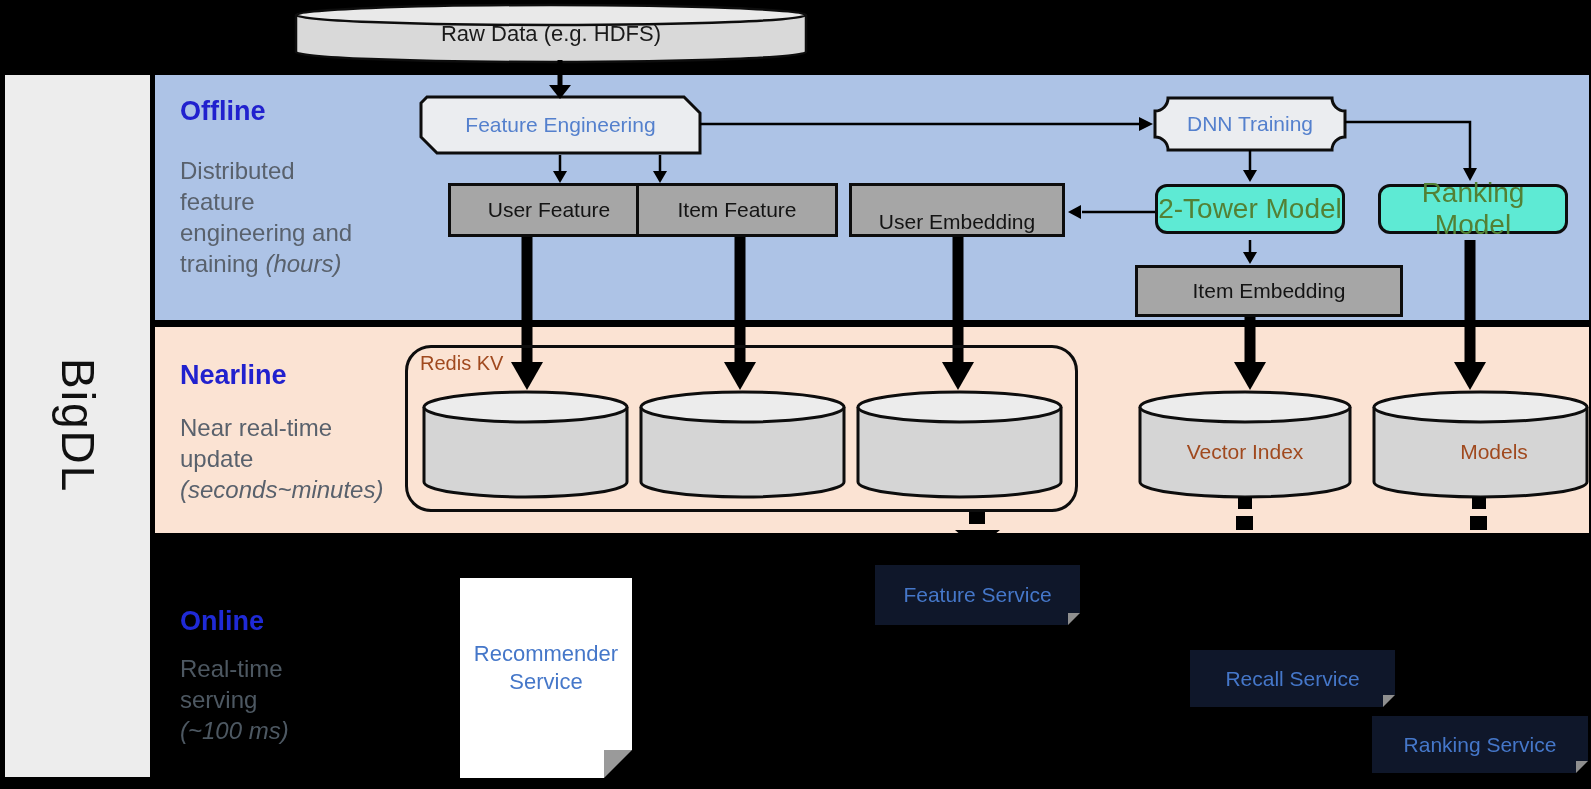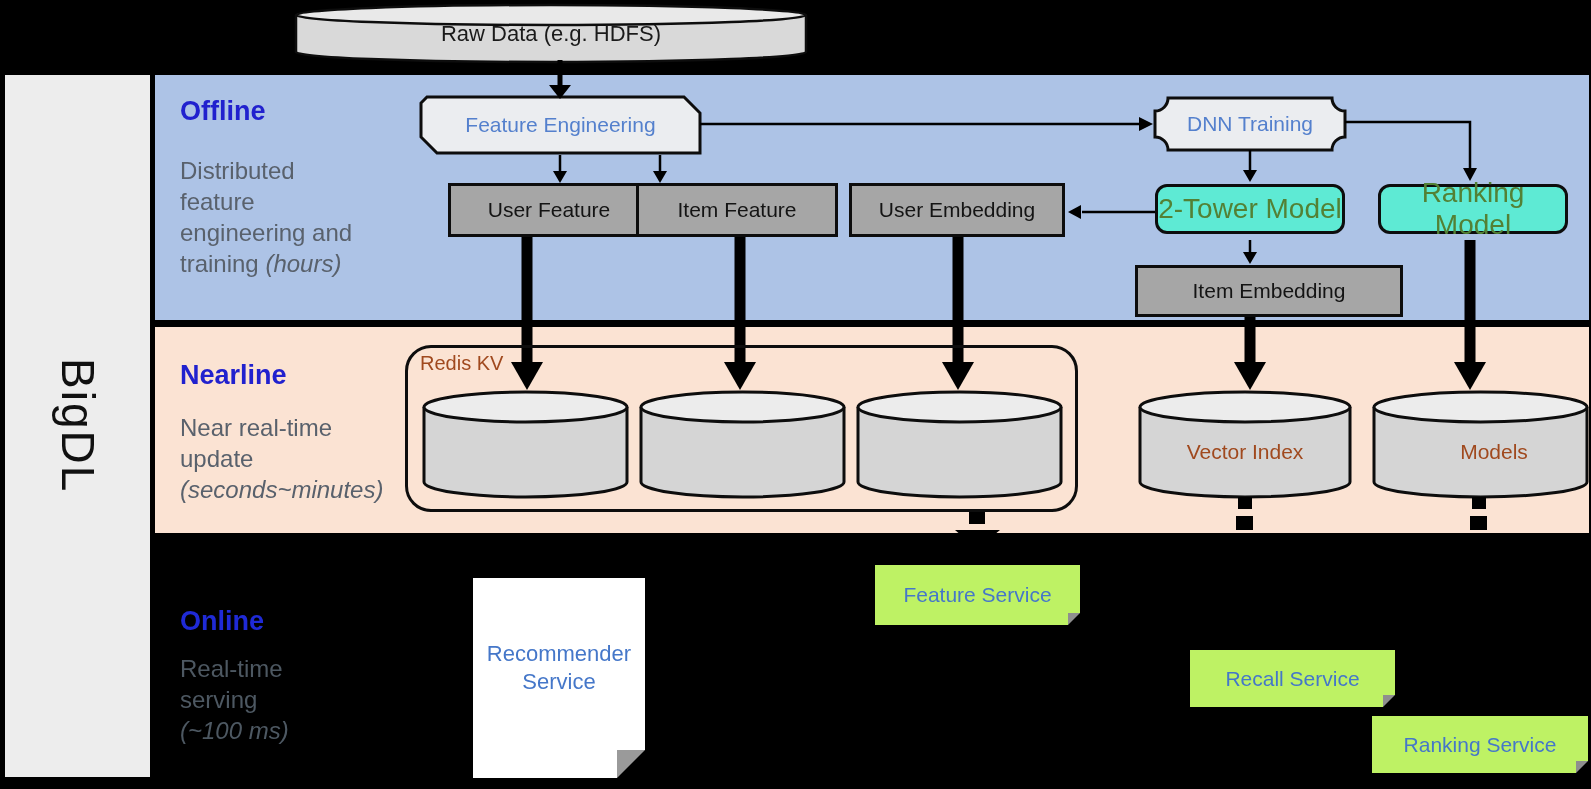--- a/index.html
+++ b/index.html
@@ -3,21 +3,21 @@
 <meta charset="utf-8">
 <style>
   html,body{margin:0;padding:0;background:#000;}
   body{font-family:"Liberation Sans",sans-serif;}
   #stage{position:relative;width:1591px;height:789px;background:#000;overflow:hidden;}
   .abs{position:absolute;}
   .band{position:absolute;left:155px;width:1434px;}
   .center{display:flex;align-items:center;justify-content:center;text-align:center;}
   .graybox{background:#a6a6a6;border:3px solid #0d0d0d;box-sizing:border-box;color:#141414;font-size:21px;}
   .roundbox{background:#5eead4;border:3px solid #0d0d0d;border-radius:12px;box-sizing:border-box;font-size:28px;}
-  .svc{background:#bef264;box-sizing:border-box;color:#4577c9;font-size:21px;}
+  .svc{background:#0f172a;box-sizing:border-box;color:#4577c9;font-size:21px;}
   .fold{position:absolute;right:0;bottom:0;width:0;height:0;border-top:12px solid #8f8f8f;border-right:12px solid #000;}
   .docfold{position:absolute;right:0;bottom:0;width:0;height:0;border-top:28px solid #9a9a9a;border-right:28px solid #000;}
   .sec-title{font-size:27px;font-weight:bold;color:#2121ce;}
   .sec-sub{font-size:24px;line-height:31px;color:#59616c;}
   .sec-sub .it{font-style:italic;}
   .storage-label{color:#a0491e;}
   svg{position:absolute;left:0;top:0;pointer-events:none;}
 </style>
 </head>
 <body>
@@ -152,21 +152,21 @@
   <div class="abs center" style="left:1155px;top:98px;width:190px;height:52px;">
     <span style="font-size:21px;color:#5480cd;">DNN Training</span>
   </div>
 
   <div class="abs center graybox" style="left:448px;top:183px;width:202px;height:54px;">
     <span>User Feature</span>
   </div>
   <div class="abs center graybox" style="left:636px;top:183px;width:202px;height:54px;">
     <span>Item Feature</span>
   </div>
-  <div class="abs center graybox" style="left:849px;top:183px;width:216px;height:54px;">
+  <div class="abs center graybox" style="left:849px;top:183px;width:216px;height:54px;align-items:flex-end;">
     <span>User Embedding</span>
   </div>
   <div class="abs center graybox" style="left:1135px;top:265px;width:268px;height:52px;">
     <span>Item Embedding</span>
   </div>
 
   <div class="abs center roundbox" style="left:1155px;top:184px;width:190px;height:50px;">
     <span style="color:#538135;">2-Tower Model</span>
   </div>
   <div class="abs center roundbox" style="left:1378px;top:184px;width:190px;height:50px;">
@@ -178,21 +178,21 @@
     <span class="storage-label" style="font-size:20px;">Redis KV</span>
   </div>
 
   <div class="abs center" style="left:1140px;top:437px;width:210px;height:30px;">
     <span class="storage-label" style="font-size:21px;">Vector Index</span>
   </div>
   <div class="abs center" style="left:1374px;top:437px;width:240px;height:30px;">
     <span class="storage-label" style="font-size:21px;">Models</span>
   </div>
 
-  <div class="abs" style="left:473px;top:578px;width:172px;height:200px;background:#fff;">
+  <div class="abs" style="left:460px;top:578px;width:172px;height:200px;background:#fff;">
     <div class="center" style="position:absolute;left:0;top:62px;width:100%;flex-direction:column;color:#4577c9;font-size:22px;line-height:28px;">
       <div>Recommender</div>
       <div>Service</div>
     </div>
     <div class="docfold"></div>
   </div>
 
   <div class="abs center svc" style="left:875px;top:565px;width:205px;height:60px;">
     <span>Feature Service</span>
     <div class="fold"></div>

